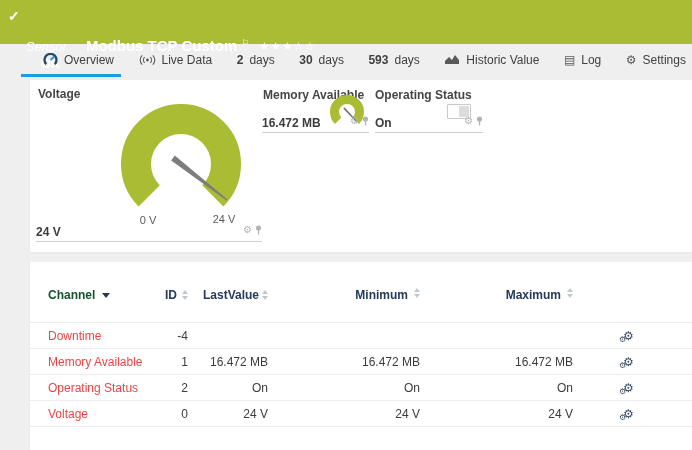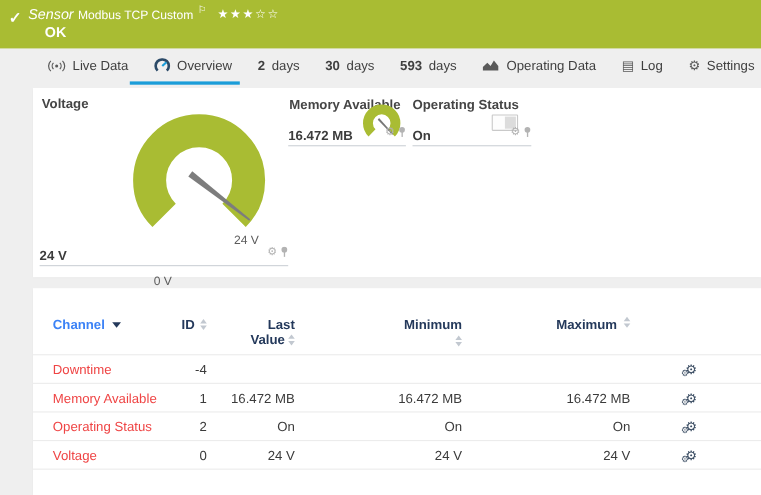--- a/index.html
+++ b/index.html
@@ -3,22 +3,22 @@
 <meta charset="utf-8">
 <style>
   html,body{margin:0;padding:0;background:#efefef;}
   body{width:692px;height:450px;overflow:hidden;font-family:"Liberation Sans",sans-serif;}
   .page{position:relative;width:692px;height:450px;}
 
   
   .topbar{position:absolute;top:0;left:0;right:0;height:44px;background:#a9bc33;color:#fff;box-sizing:border-box;padding:5px 0 0 8px;display:flex;align-items:flex-start;}
   .check{font-size:14px;font-weight:bold;margin:3px 6px 0 0;}
   .line1{display:flex;align-items:baseline;}
-  .kind{font-style:italic;font-size:13px;margin-right:4px;}
-  .sensor-title{font-weight:normal;font-size:11px;}
+  .kind{font-style:italic;font-size:13px;margin-right:19px;}
+  .sensor-title{font-weight:bold;font-size:15px;margin-top:32px;}
   .flag{font-size:9px;position:relative;top:-5px;margin-left:4px;}
   .stars{font-size:11px;letter-spacing:1.5px;margin-left:10px;position:relative;top:-1px;cursor:pointer;}
   .line2{font-size:13px;font-weight:bold;margin:2px 0 0 15px;}
 
   
   .tabs{position:absolute;top:50px;left:30px;right:0;height:24px;display:flex;justify-content:space-between;padding:0 6px 0 13px;box-sizing:border-box;}
   .tab{display:flex;align-items:center;gap:6px;font-size:12px;color:#3f3f3f;padding-bottom:5px;position:relative;cursor:pointer;white-space:nowrap;}
   .tab .tnum{font-weight:bold;}
   .tab.active::after{content:"";position:absolute;left:-22px;right:-7px;bottom:-3px;height:3px;background:#1b9dd9;}
   .ticon{display:inline-flex;align-items:center;}
@@ -30,41 +30,41 @@
   .tablepanel{top:262px;height:188px;box-sizing:border-box;padding-top:26px;}
 
   
   .gtitle{position:absolute;font-size:12px;font-weight:bold;color:#454545;}
   .vtitle{left:8px;top:7px;}
   .mtitle{left:233px;top:8px;}
   .otitle{left:345px;top:8px;}
   .big-gauge{position:absolute;left:76px;top:20px;}
   .mem-gauge{position:absolute;left:297px;top:14px;}
   .glabel{position:absolute;font-size:11px;color:#5c5c5c;}
-  .glabel.zerol{left:100px;top:134px;width:36px;text-align:center;margin-top:36px;}
+  .glabel.zerol{left:100px;top:134px;width:36px;text-align:center;}
   .glabel.maxl{left:172px;top:133px;width:44px;text-align:center;}
   .gfooter{position:absolute;display:flex;justify-content:space-between;align-items:flex-end;border-bottom:1px solid #ccd1d6;padding-bottom:2px;box-sizing:border-box;}
   .vfooter{left:6px;top:138px;width:226px;height:24px;}
   .mfooter{left:232px;top:30px;width:107px;height:23px;}
   .ofooter{left:345px;top:30px;width:108px;height:23px;}
   .gvalue{font-size:12px;font-weight:bold;color:#3c3c3c;}
   .gicons{display:flex;gap:3px;align-items:center;}
   .mini-gear{font-size:10px;color:#b3b3b3;line-height:1;cursor:pointer;}
   .toggle{position:absolute;left:417px;top:24px;width:22px;height:13px;border:1px solid #c9c9c9;background:#fdfdfd;border-radius:1px;}
   .toggle .knob{position:absolute;right:1px;top:1px;bottom:1px;width:10px;background:#dcdcdc;}
 
   
   .trow{display:flex;align-items:center;padding-left:18px;height:25px;border-bottom:1px solid #ececec;font-size:12px;color:#3b3b3b;}
   .thead{height:34px;align-items:flex-start;color:#24395b;font-weight:bold;}
   .c-ch{width:115px;display:flex;align-items:center;gap:5px;color:#ef4444;}
-  .thead .c-ch{color:#3b82f6;}
+  .thead .c-ch{color:#14532d;}
   .c-id{width:25px;display:flex;justify-content:flex-end;align-items:center;gap:2px;}
   .c-last{width:80px;display:flex;justify-content:flex-end;align-items:center;gap:3px;text-align:right;}
-  .thead .c-last{flex-direction:column;align-items:flex-end;gap:0;line-height:14px;}
-  .c-min{width:152px;display:flex;justify-content:flex-end;align-items:flex-end;gap:3px;flex-direction:column;}
+  .thead .c-last{align-items:flex-end;gap:0;line-height:14px;}
+  .c-min{width:152px;display:flex;justify-content:flex-end;align-items:flex-start;gap:3px;}
   .c-max{width:153px;display:flex;justify-content:flex-end;align-items:flex-start;gap:3px;}
   .c-gear{flex:1;display:flex;justify-content:flex-start;padding-left:50px;}
   .caret{width:0;height:0;border-left:4px solid transparent;border-right:4px solid transparent;border-top:5px solid #24395b;margin-left:2px;}
   .sorticon{display:inline-flex;flex-direction:column;gap:2px;margin-left:3px;}
   .sorticon i{display:block;width:0;height:0;border-left:3px solid transparent;border-right:3px solid transparent;}
   .sorticon .up{border-bottom:4px solid #c2c8d0;}
   .sorticon .dn{border-top:4px solid #c2c8d0;}
   .lv2{display:flex;align-items:center;}
   .chgear{position:relative;display:inline-block;font-size:12px;color:#3b4d63;line-height:1;cursor:pointer;}
   .chgear .sg{position:absolute;left:-4px;bottom:-2px;font-size:8px;}
@@ -81,60 +81,60 @@
         <span class="kind">Sensor</span>
         <span class="sensor-title">Modbus TCP Custom</span>
         <span class="flag">⚐</span>
         <span class="stars"><span>★★★</span><span>☆☆</span></span>
       </div>
       <div class="line2">OK</div>
     </div>
   </header>
 
   <nav class="tabs">
+    <div class="tab active">
+      <span class="ticon">
+        <svg width="15" height="13" viewBox="0 0 15 13">
+            <path d="M 3.3 11.2 A 6 6 0 1 1 11.7 11.2" fill="none" stroke="#2b4a68" stroke-width="2.4"></path>
+            <line x1="7.5" y1="7" x2="11.3" y2="3.6" stroke="#1b9dd9" stroke-width="2"></line>
+          </svg>
+      </span>
+      <span>Overview</span>
+    </div>
     <div class="tab">
       <span class="ticon">
         <svg width="17" height="12" viewBox="0 0 17 12">
             <circle cx="8.5" cy="6" r="1.4" fill="#5a5a5a"></circle>
             <path d="M 5.6 3.2 A 4 4 0 0 0 5.6 8.8" fill="none" stroke="#5a5a5a" stroke-width="1.1"></path>
             <path d="M 3.2 1.3 A 6.5 6.5 0 0 0 3.2 10.7" fill="none" stroke="#5a5a5a" stroke-width="1.1"></path>
             <path d="M 11.4 3.2 A 4 4 0 0 1 11.4 8.8" fill="none" stroke="#5a5a5a" stroke-width="1.1"></path>
             <path d="M 13.8 1.3 A 6.5 6.5 0 0 1 13.8 10.7" fill="none" stroke="#5a5a5a" stroke-width="1.1"></path>
           </svg>
       </span>
       <span>Live Data</span>
     </div>
-    <div class="tab active">
-      <span class="ticon">
-        <svg width="15" height="13" viewBox="0 0 15 13">
-            <path d="M 3.3 11.2 A 6 6 0 1 1 11.7 11.2" fill="none" stroke="#2b4a68" stroke-width="2.4"></path>
-            <line x1="7.5" y1="7" x2="11.3" y2="3.6" stroke="#1b9dd9" stroke-width="2"></line>
-          </svg>
-      </span>
-      <span>Overview</span>
-    </div>
     <div class="tab">
       <span class="tnum">2</span>
       <span>days</span>
     </div>
     <div class="tab">
       <span class="tnum">30</span>
       <span>days</span>
     </div>
     <div class="tab">
       <span class="tnum">593</span>
       <span>days</span>
     </div>
     <div class="tab">
       <span class="ticon">
         <svg width="16" height="11" viewBox="0 0 16 11">
             <polygon points="1,10 1,7 5,3 8,6 11,1 15,6 15,10" fill="#5a5a5a"></polygon>
           </svg>
       </span>
-      <span>Operating Data</span>
+      <span>Historic Value</span>
     </div>
     <div class="tab">
       <span class="ticon glyph-icon">▤</span>
       <span>Log</span>
     </div>
     <div class="tab">
       <span class="ticon glyph-icon">⚙</span>
       <span>Settings</span>
     </div>
   </nav>

